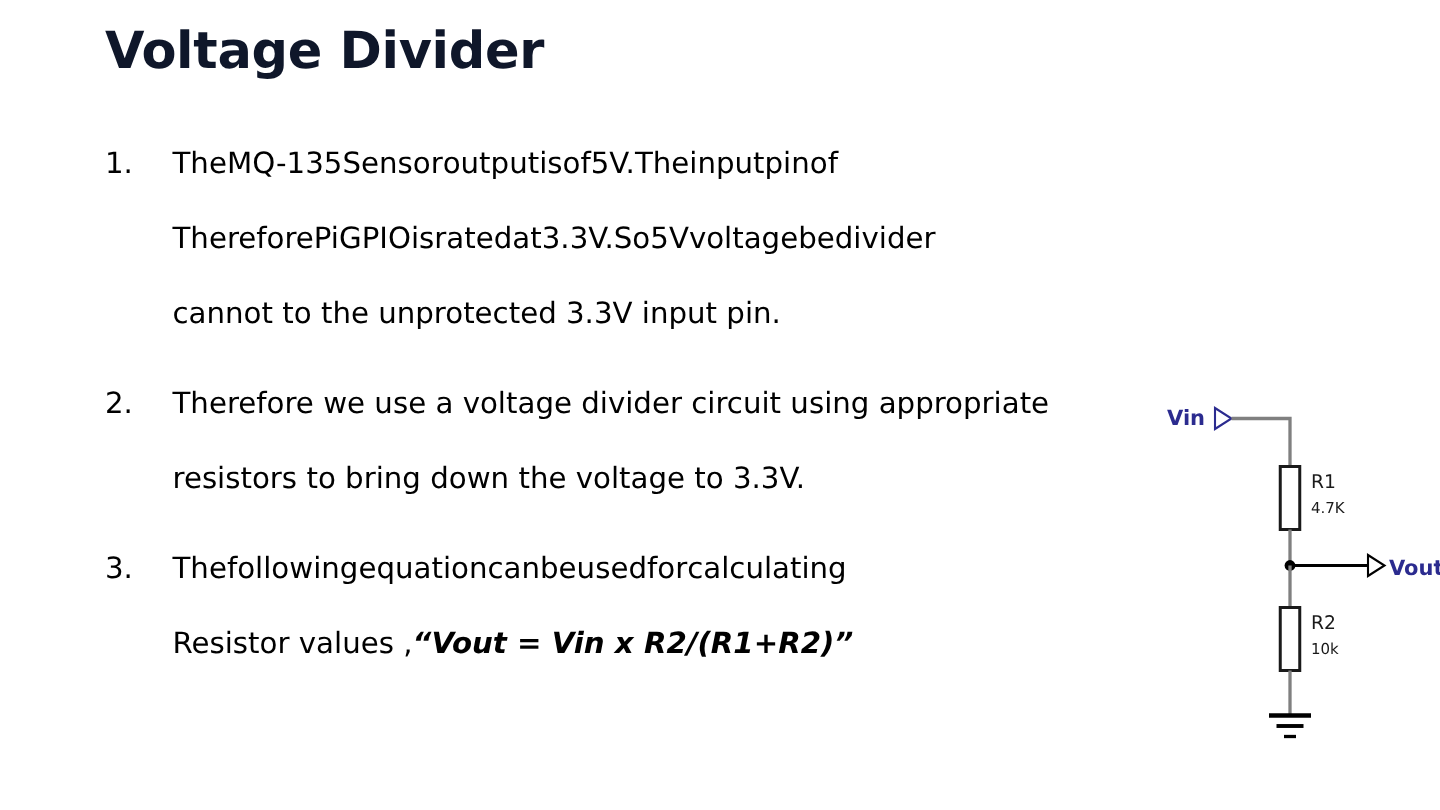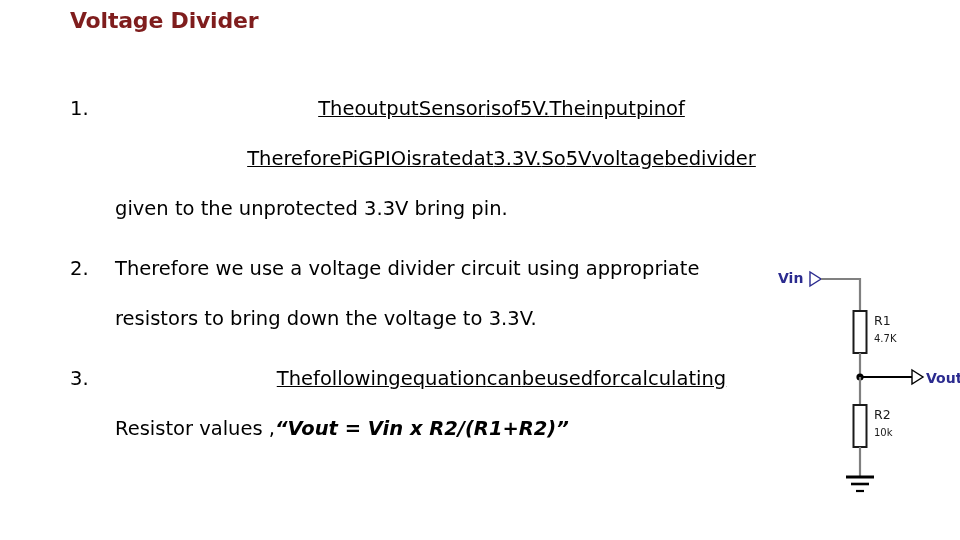--- a/index.html
+++ b/index.html
@@ -21,27 +21,27 @@
     left: 0; top: 0;
     width: 960px;
     height: 540px;
     background: #ffffff;
   }
 
   
   #slide-title {
     position: absolute;
     left: 70px;
-    top: 8px;
+    top: 14px;
     width: 700px;
-    font-size: 22px;
+    font-size: 34px;
     font-weight: bold;
     letter-spacing: -0.2px;
     line-height: 1.2;
-    color: #7f1d1d;
+    color: #0f172a;
     white-space: nowrap;
   }
 
   
   #body-list {
     position: absolute;
     left: 62px;
     top: 84px;
     width: 826px;
   }
@@ -54,23 +54,22 @@
     line-height: 50px;
     color: #000000;
   }
   
   .line {
     display: block;
     white-space: nowrap;
   }
   .line.justify {
     display: flex;
-    justify-content: center;
+    justify-content: flex-start;
     white-space: nowrap;
-    text-decoration: underline;
   }
   .line.justify > span { white-space: pre; }
 
   .item-marker {
     position: absolute;
     left: 8px;
     top: 0;
     width: 34px;
     text-align: left;
     font-size: 19.5px;
@@ -114,22 +113,23 @@
 <div id="slide">
 
   <div id="slide-title">Voltage Divider</div>
 
   <div id="body-list">
 
     <div class="list-item" id="item-1">
       <span class="item-marker">1.</span>
       <span class="line justify">
         <span>The</span>
+        <span>MQ-135</span>
+        <span>Sensor</span>
         <span>output</span>
-        <span>Sensor</span>
         <span>is</span>
         <span>of</span>
         <span>5V.</span>
         <span>The</span>
         <span>input</span>
         <span>pin</span>
         <span>of</span>
       </span>
       <span class="line justify">
         <span>Therefore</span>
@@ -138,21 +138,21 @@
         <span>is</span>
         <span>rated</span>
         <span>at</span>
         <span>3.3V.</span>
         <span>So</span>
         <span>5V</span>
         <span>voltage</span>
         <span>be</span>
         <span>divider</span>
       </span>
-      <span class="line">given to the unprotected 3.3V bring pin.</span>
+      <span class="line">cannot to the unprotected 3.3V input pin.</span>
     </div>
 
     <div class="list-item" id="item-2">
       <span class="item-marker">2.</span>
       <span class="line">Therefore we use a voltage divider circuit using appropriate</span>
       <span class="line">resistors to bring down the voltage to 3.3V.</span>
     </div>
 
     <div class="list-item" id="item-3">
       <span class="item-marker">3.</span>

